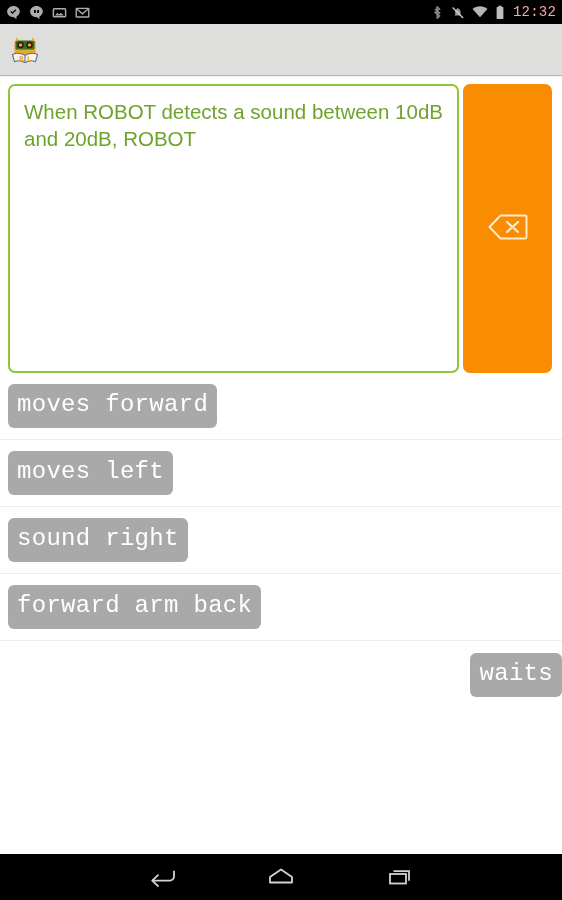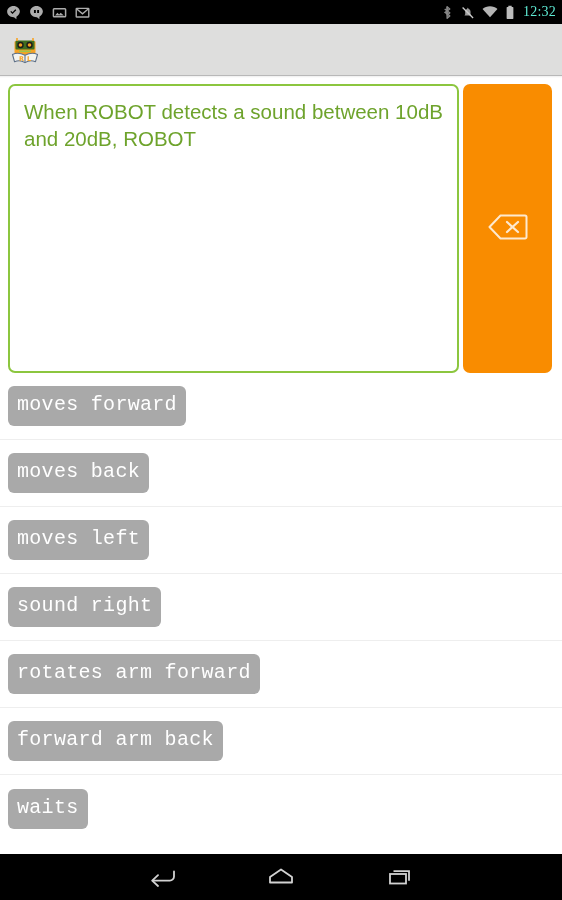--- a/index.html
+++ b/index.html
@@ -32,25 +32,25 @@
   }
   .status-left .sb-icon { margin-right: 8px; }
   .status-right .sb-icon { margin-left: 7px; }
   .sb-icon {
     display: inline-flex;
     align-items: center;
     justify-content: center;
     opacity: 0.88;
   }
   .status-clock {
-    color: #5eead4;
+    color: #fca5a5;
     font-size: 14px;
     margin-left: 8px;
     letter-spacing: 0.2px;
-    font-family: Liberation Serif, serif;
+    font-family: Liberation Mono, monospace;
   }
 
   
   .action-bar {
     height: 52px;
     width: 100%;
     background: #dededd;
     display: flex;
     align-items: center;
     padding-left: 9px;
@@ -121,28 +121,28 @@
   .word-item {
     height: 67px;
     display: flex;
     align-items: center;
     padding: 0 0 0 8px;
     border-bottom: 1px solid #eeeeee;
     box-sizing: border-box;
     background: #ffffff;
     cursor: pointer;
   }
-  .word-item:last-child { border-bottom: none; }
+  .word-item:last-child { border-bottom: none; justify-content: flex-end; }
   .word-chip {
     display: inline-block;
     background: #a9a9a9;
     color: #ffffff;
     border-radius: 6px;
     font-family: "Liberation Mono", monospace;
-    font-size: 20px;
+    font-size: 24px;
     line-height: 1;
     padding: 9px 9px 11px 9px;
     white-space: nowrap;
     letter-spacing: 0.3px;
   }
 
   
   .nav-bar {
     position: absolute;
     left: 0;
@@ -259,30 +259,24 @@
       </svg>
     </span>
   </button>
 </div>
 
 <ul class="word-list">
   <li class="word-item">
     <span class="word-chip">moves forward</span>
   </li>
   <li class="word-item">
-    <span class="word-chip">moves back</span>
-  </li>
-  <li class="word-item">
     <span class="word-chip">moves left</span>
   </li>
   <li class="word-item">
     <span class="word-chip">sound right</span>
-  </li>
-  <li class="word-item">
-    <span class="word-chip">rotates arm forward</span>
   </li>
   <li class="word-item">
     <span class="word-chip">forward arm back</span>
   </li>
   <li class="word-item">
     <span class="word-chip">waits</span>
   </li>
 </ul>
 
 <div class="nav-bar">

